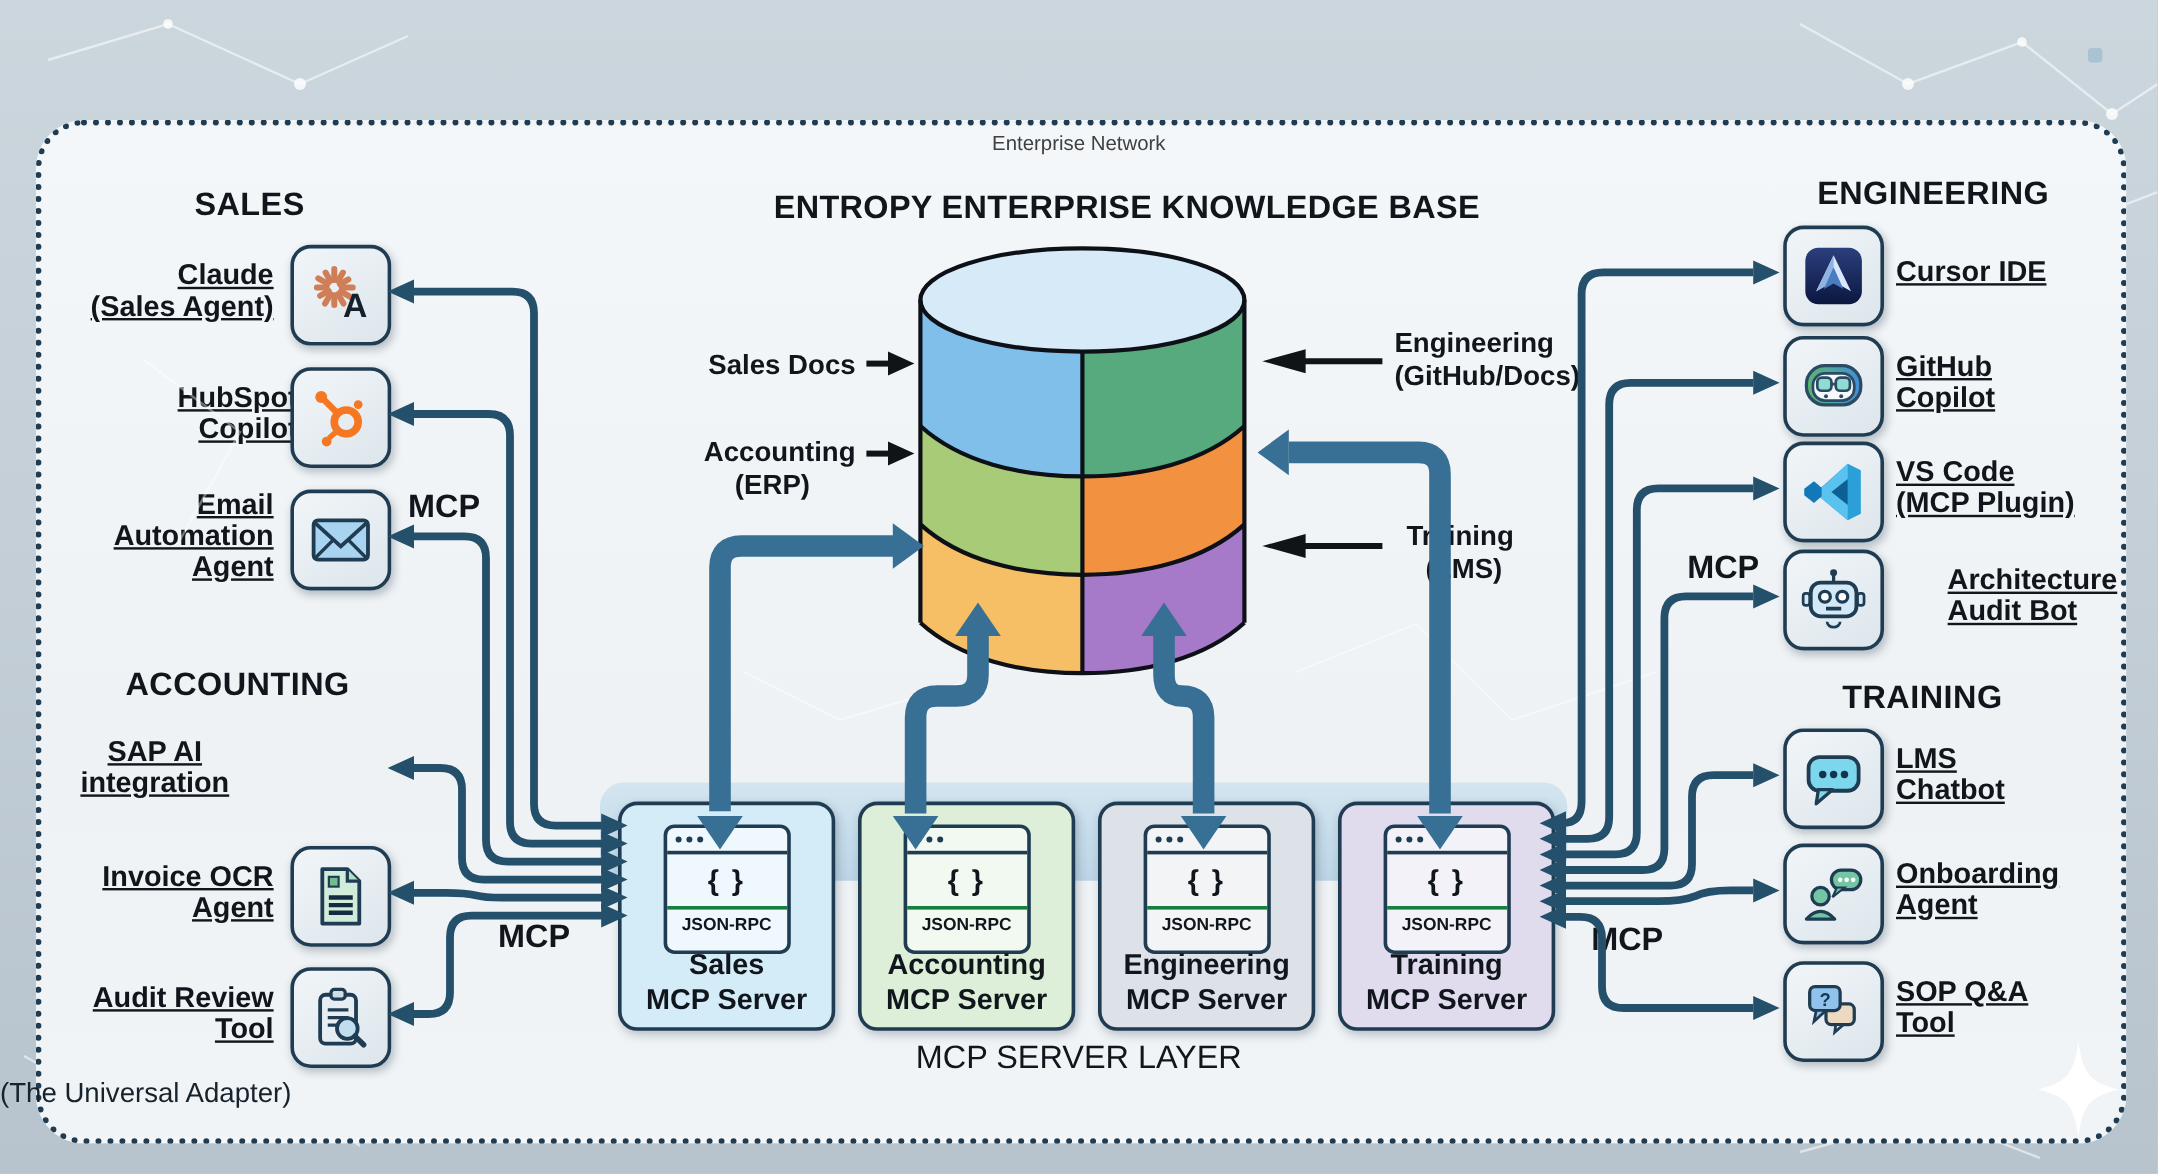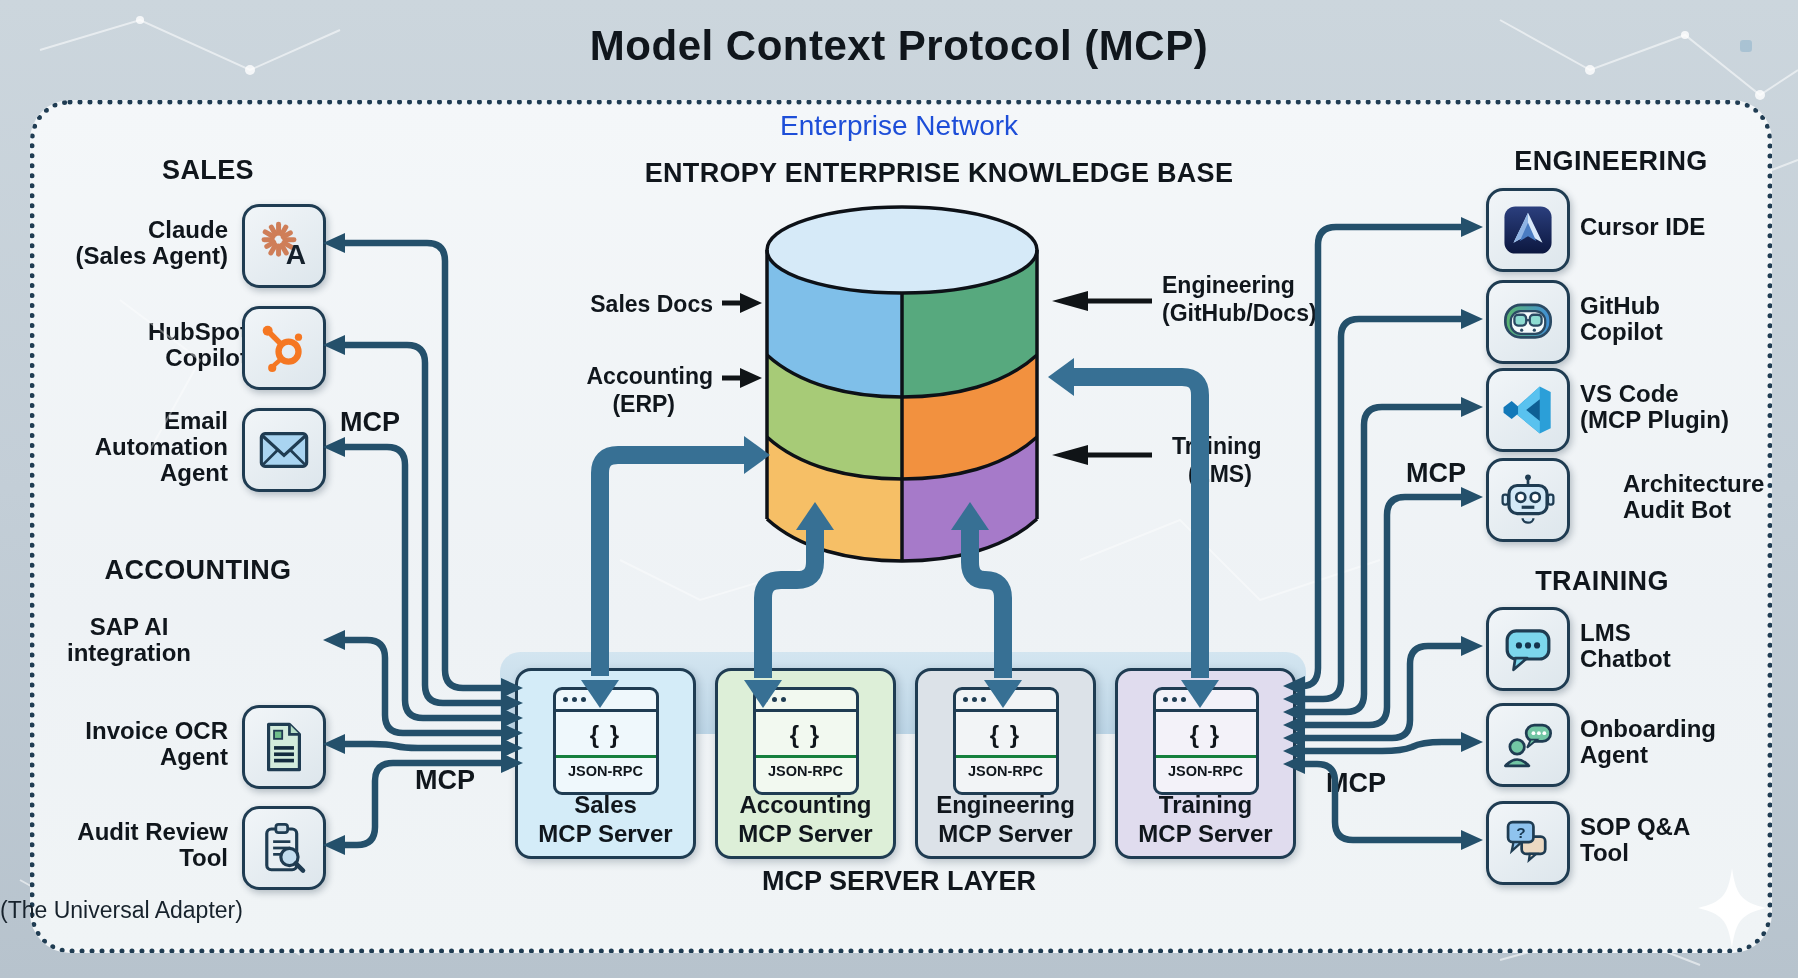--- a/index.html
+++ b/index.html
@@ -9,29 +9,29 @@
   svg{display:block;}
   
   #bg{z-index:0;}
   #panel{z-index:1;left:30px;top:100px;width:1732px;height:843px;
     border:5px dotted #1f3c52;border-radius:40px;
     background:linear-gradient(180deg,#f4f7f9 0%,#eef2f5 60%,#f0f4f6 100%);}
   .content{z-index:3;}
   #overlay{z-index:6;pointer-events:none;left:0;top:0;}
   
   .title{left:0;top:22px;width:100%;text-align:center;font-size:42px;font-weight:bold;letter-spacing:.5px;}
-  .net-label{left:0;top:110px;width:100%;text-align:center;font-size:28px;color:#1d4ed8;}
+  .net-label{left:0;top:110px;width:100%;text-align:center;font-size:17px;color:#404040;}
   .kb-title{left:0;top:158px;width:100%;text-align:center;font-size:27px;font-weight:bold;letter-spacing:.3px;padding-left:40px;}
   .sec-h{font-size:27px;font-weight:bold;letter-spacing:.4px;}
   .agent-label{font-size:24px;font-weight:bold;line-height:26px;}
-  .agent-label span{display:block;}
+  .agent-label span{display:block;text-decoration:underline;}
   .db-label{font-size:23px;font-weight:bold;line-height:28px;}
   .db-label span{display:block;}
   .mcp{font-size:27px;font-weight:bold;}
-  .layer-title{left:0;top:866px;width:100%;text-align:center;font-size:27px;font-weight:bold;}
+  .layer-title{left:0;top:866px;width:100%;text-align:center;font-size:27px;font-weight:normal;}
   .layer-sub{left:0;top:897px;width:100%;font-size:23px;color:#17222c;}
   
   .ibox{width:78px;height:78px;border:3px solid #1f3c52;border-radius:17px;
     background:linear-gradient(145deg,#f1f5f8 0%,#dde6ec 100%);
     box-shadow:2px 3px 7px rgba(25,45,65,.28);display:flex;align-items:center;justify-content:center;}
   
   #band{left:500px;top:652px;width:806px;height:82px;border-radius:20px;z-index:2;
     background:linear-gradient(180deg,#d3e5f0,#bcd5e6);}
   .server{width:175px;height:185px;border:3.5px solid #1f3c52;border-radius:16px;z-index:3;
     box-shadow:2px 3px 8px rgba(25,45,65,.25);text-align:center;}
@@ -79,21 +79,20 @@
     </g>
     <g fill="#8fb4cc" opacity="0.55">
       <rect x="1560" y="120" width="14" height="14" rx="3"></rect>
         <rect x="1740" y="40" width="12" height="12" rx="3"></rect>
       <rect x="60" y="120" width="10" height="10" rx="2"></rect>
     </g>
   </svg>
 
   <div id="panel" class="abs"></div>
 
-  <div class="abs title content">Model Context Protocol (MCP)</div>
   <div class="abs net-label content">Enterprise Network</div>
   <div class="abs kb-title content">ENTROPY ENTERPRISE KNOWLEDGE BASE</div>
 
   <div class="abs sec-h content" style="left:118px;top:155px;width:180px;text-align:center;">SALES</div>
   <div class="abs sec-h content" style="left:98px;top:555px;width:200px;text-align:center;">ACCOUNTING</div>
   <div class="abs sec-h content" style="left:1511px;top:146px;width:200px;text-align:center;">ENGINEERING</div>
   <div class="abs sec-h content" style="left:1502px;top:566px;width:200px;text-align:center;">TRAINING</div>
 
   <div class="abs agent-label content" style="left:30px;top:217px;width:198px;text-align:right;">
     <span>Claude</span>

